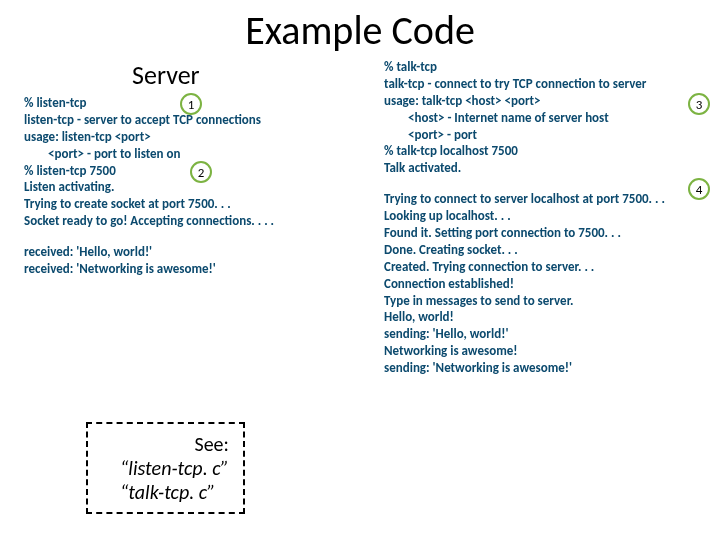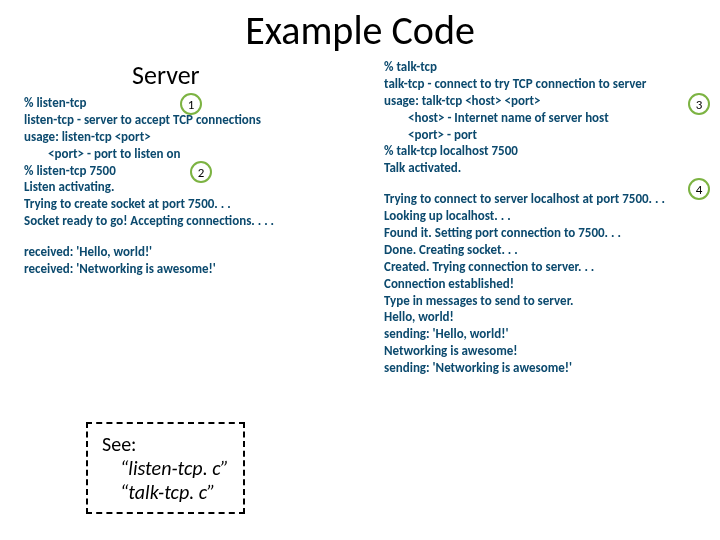--- a/index.html
+++ b/index.html
@@ -6,21 +6,21 @@
   body { width: 720px; height: 540px; background: #fff; font-family: Calibri, Arial, sans-serif; position: relative; overflow: hidden; }
   .title { font-size: 40px; text-align: center; margin-top: 6px; color: #000; }
   .columns { display: flex; margin-top: 4px; }
   .col { width: 50%; padding-left: 24px; padding-right: 8px; position: relative; }
   .col-header { font-size: 26px; color: #000; margin-bottom: 4px; margin-left: 108px; }
   .body-text { font-size: 13px; line-height: 1.3; color: #0c4a6e; }
   .bold { font-weight: bold; }
   .indent { padding-left: 24px; }
   .badge { position: absolute; width: 22px; height: 22px; border: 2.5px solid #7cb342; border-radius: 50%; background: #fff; display: flex; align-items: center; justify-content: center; font-size: 13px; color: #000; z-index: 5; }
   .see-box { position: absolute; left: 86px; bottom: 26px; border: 2px dashed #000; padding: 8px 14px 8px 14px; background: #fff; }
-  .see-title { font-size: 20px; color: #000; }
+  .see-title { font-size: 20px; color: #000; text-align: right; }
   .see-item { font-size: 20px; color: #000; padding-left: 18px; font-style: italic; }
   .para2 { margin-top: 14px; }
 </style>
 </head>
 <body>
 
 <div class="title">Example Code</div>
 
 <div class="columns">
 

